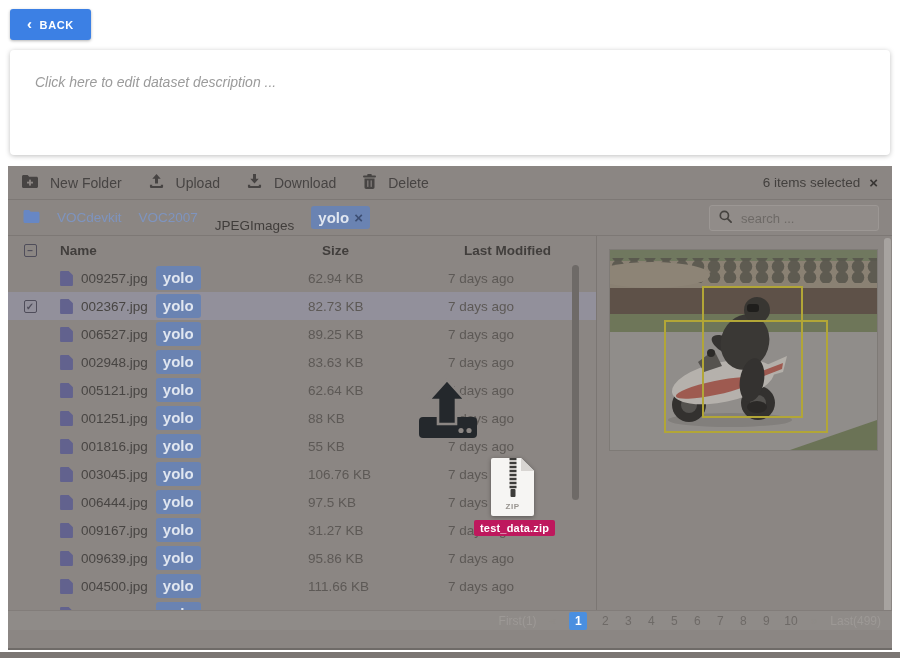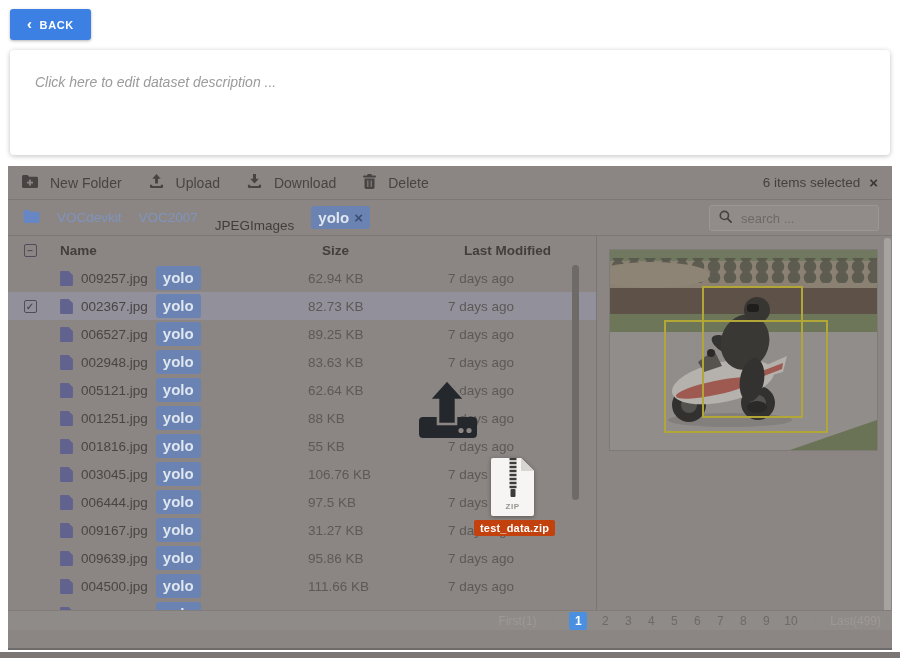--- a/index.html
+++ b/index.html
@@ -138,21 +138,21 @@
   .zip-pull{
     position:absolute; left:50%; top:31px; transform:translateX(-50%);
     width:5px; height:8px; background:#3d3c3a; border-radius:1px;
   }
   .zip-text{
     position:absolute; bottom:5px; width:100%; text-align:center;
     font-size:8px; font-weight:bold; letter-spacing:.5px; color:#98948f;
   }
   .zip-label{
     position:absolute; left:474px; top:520px; z-index:51;
-    background:#c2410c; color:#fff; font-size:11px; font-weight:bold;
+    background:#be185d; color:#fff; font-size:11px; font-weight:bold;
     padding:2px 6px; border-radius:2px; letter-spacing:.2px;
   }
 </style>
 </head>
 <body>
 
 <button class="back-btn">
   <span class="back-chevron">‹</span>
   <span>BACK</span>
 </button>

